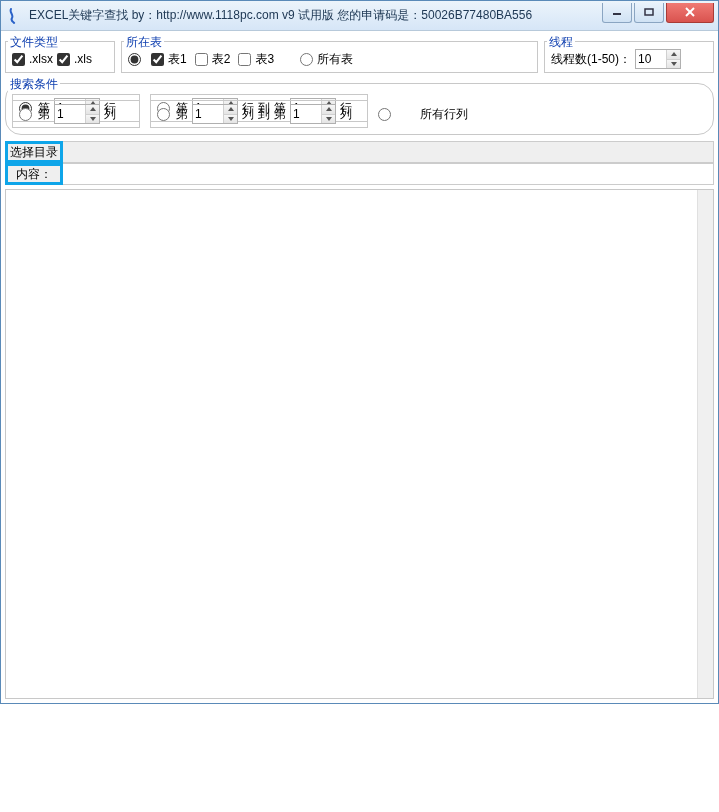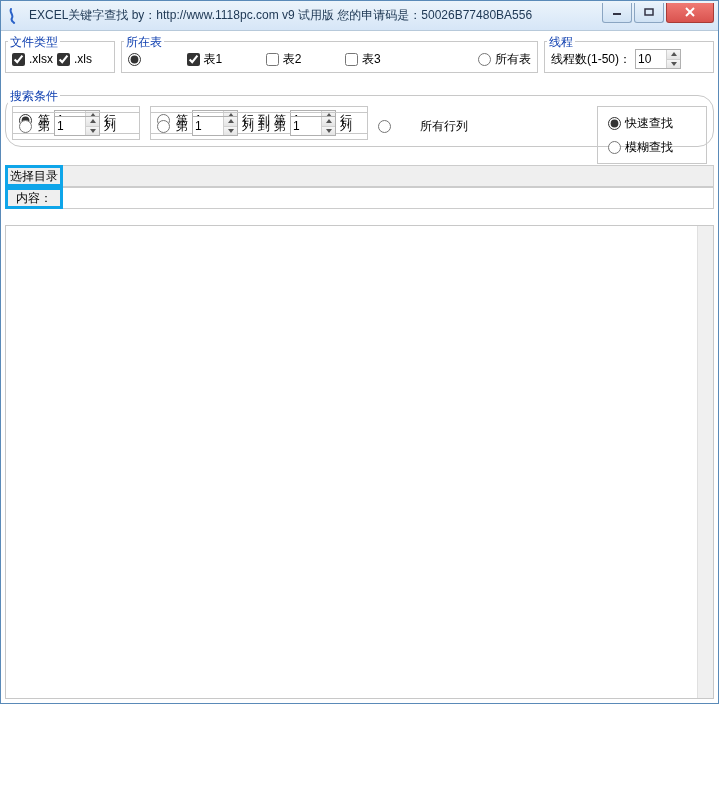--- a/index.html
+++ b/index.html
@@ -65,21 +65,21 @@
     border-color: #a83b36;
     color: #fff;
   }
   .titlebar .ctrl svg { display: block; }
   
   .body {
     flex: 1;
     padding: 4px;
     display: flex;
     flex-direction: column;
-    gap: 14px;
+    gap: 2px;
     overflow: hidden;
   }
   .top-groups {
     display: flex;
     gap: 6px;
     align-items: flex-start;
   }
   
   .grp {
     border: 1px solid #c8c8c8;
@@ -89,21 +89,21 @@
   }
   .grp-legend {
     position: absolute;
     top: -8px;
     left: 2px;
     background: #fff;
     padding: 0 2px;
     color: #1040b0;
   }
   .ftype { width: 110px; height: 32px; display:flex; align-items:center; gap:4px;}
-  .sheets { flex: 1; height: 32px; display:flex; align-items:center; gap:8px;justify-content:space-between;}
+  .sheets { flex: 1; height: 32px; display:flex; align-items:center; gap:8px;}
   .threads { width: 170px; height: 32px; display:flex; align-items:center; gap:4px;}
   .search-grp {
     margin-top: 8px;
     border-radius: 16px;
   }
   .search-rows {
     display: flex;
     flex-direction: column;
     gap: 6px;
   }
@@ -383,34 +383,20 @@
                   <span class="arrow">
                     <svg viewBox="0 0 6 4">
                       <path d="M0 0 L3 4 L6 0 Z" fill="#555"></path>
                     </svg>
                   </span>
                 </span>
             </span>
             <span>行</span>
           </div>
           <div style="width:90px"></div>
-          <div class="modebox" style="grid-row:span 2">
-            <div class="moderow">
-              <label class="inline">
-                <input type="radio" name="smode" checked="" style="">
-                <span>快速查找</span>
-              </label>
-            </div>
-            <div class="moderow">
-              <label class="inline">
-                <input type="radio" name="smode" style="">
-                <span>模糊查找</span>
-              </label>
-            </div>
-          </div>
         </div>
 
         <div class="search-row" style="margin-top:-34px;">
           
         </div>
       </div>
 
       <div class="search-row" style="margin-top:6px;">
         <div class="box w1">
           <input type="radio" name="colmode" style="">

